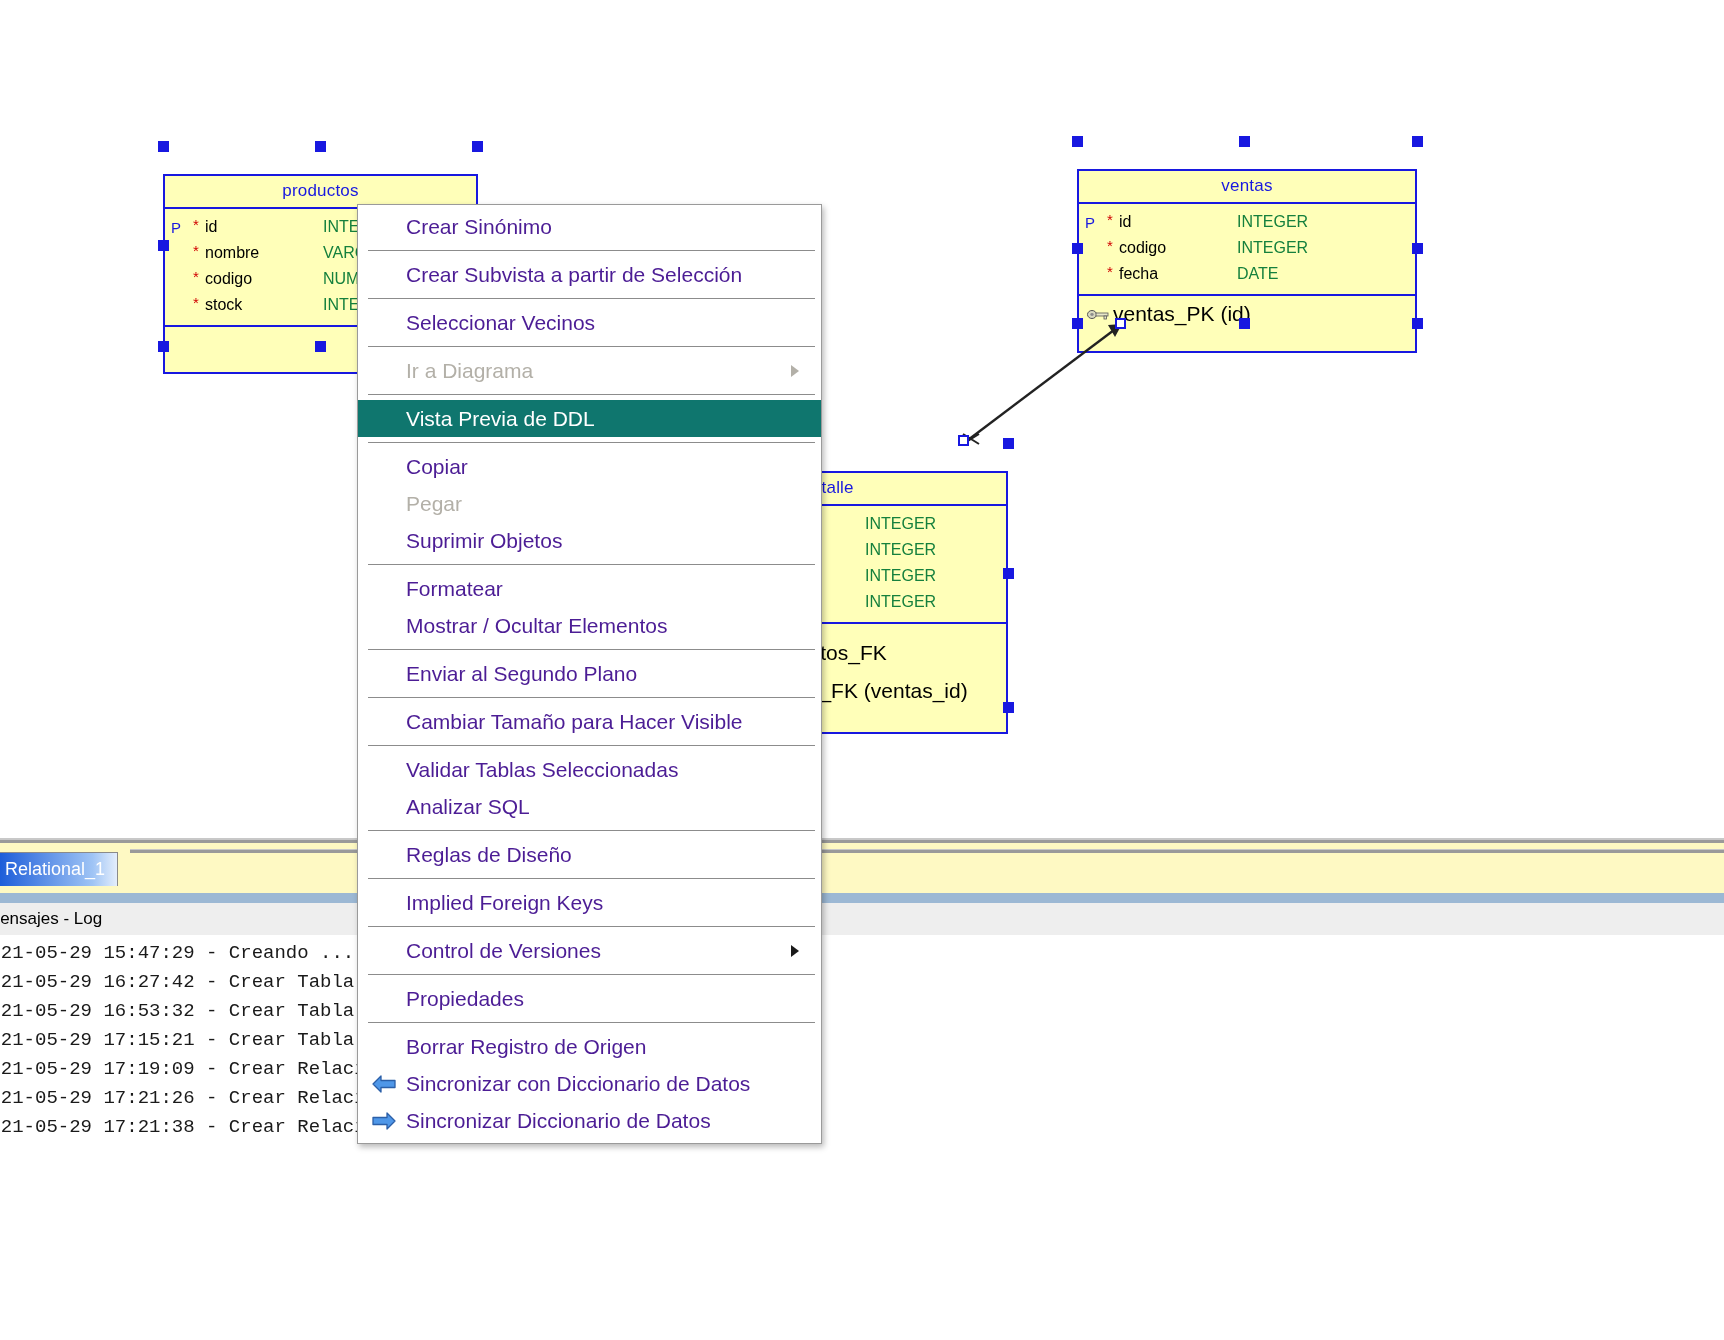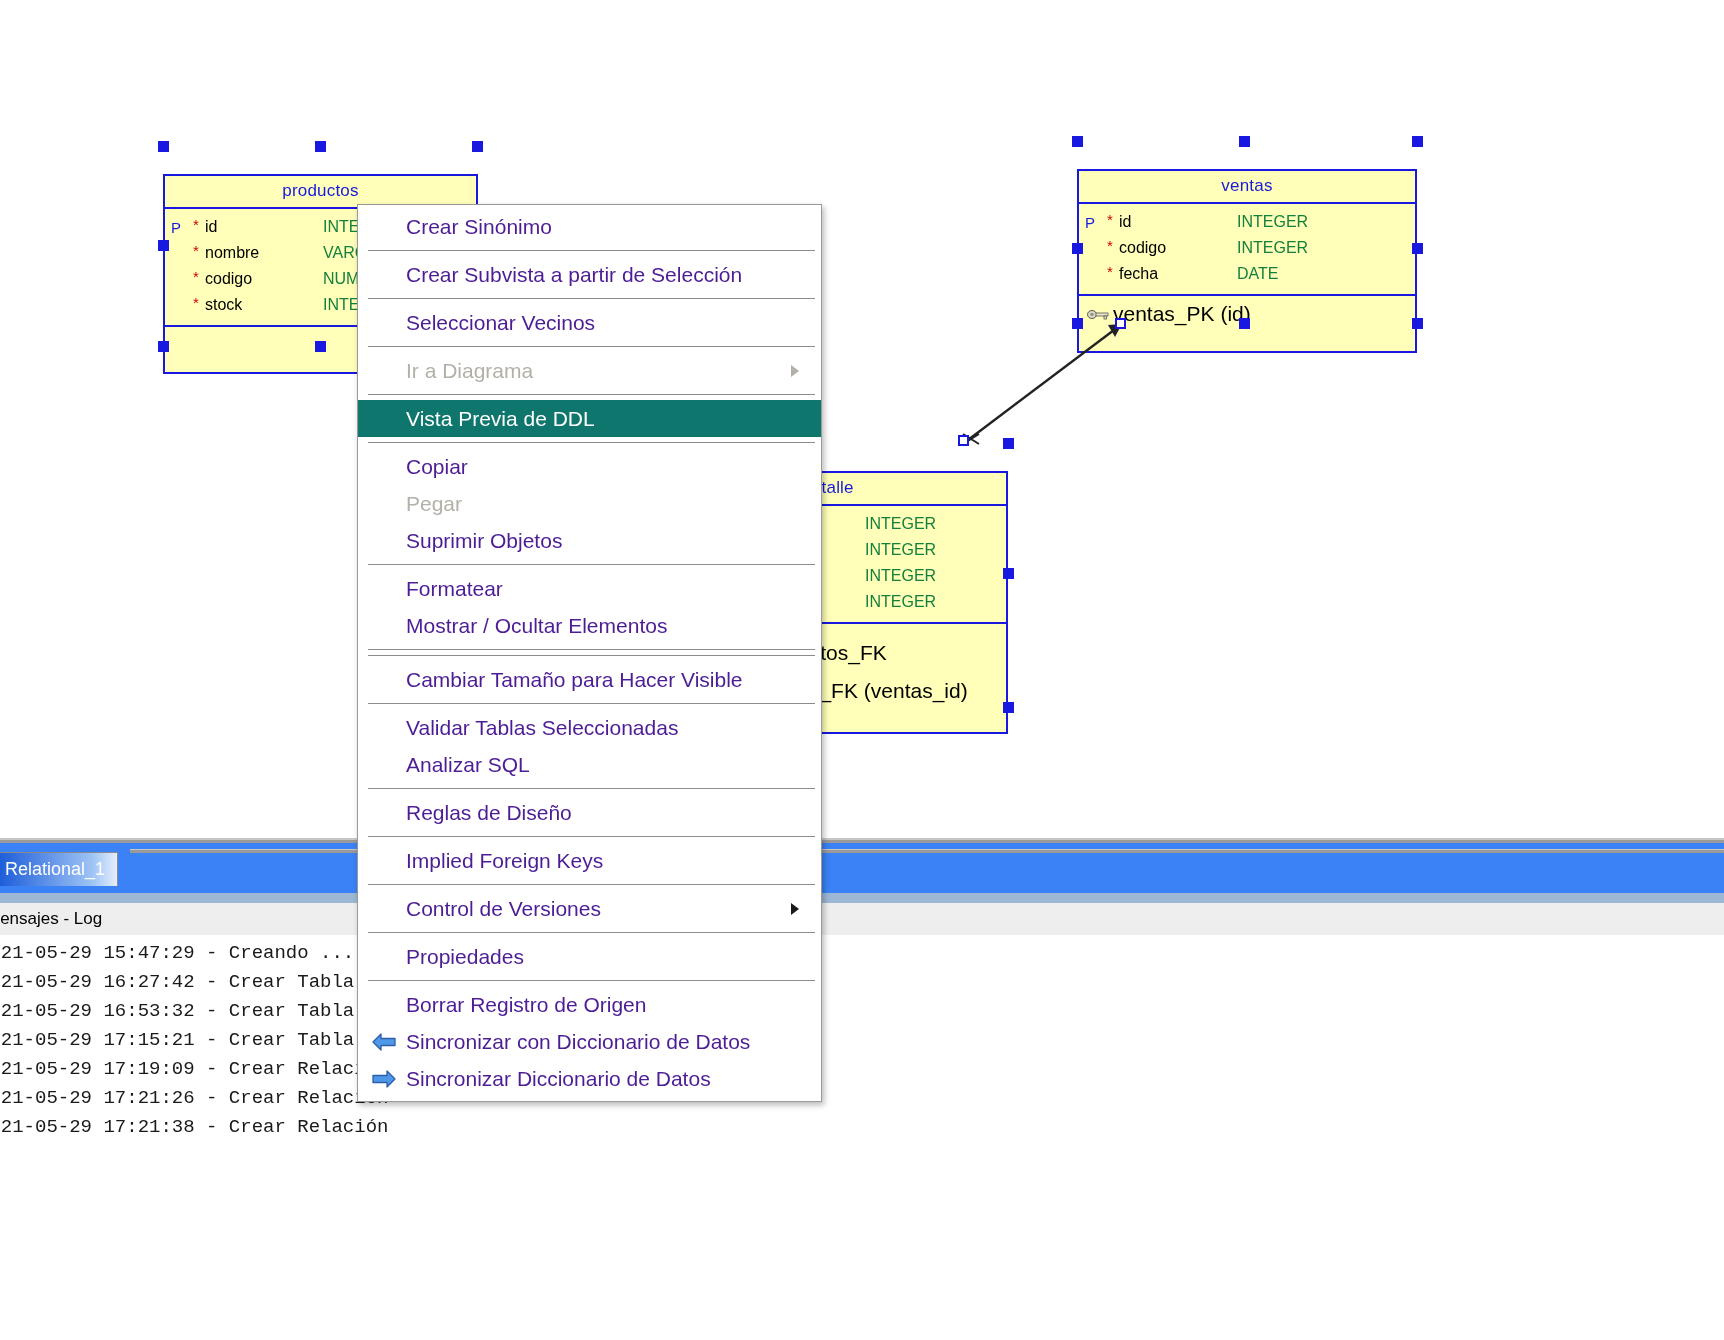--- a/index.html
+++ b/index.html
@@ -104,21 +104,21 @@
     width: 11px; height: 11px;
   }
 
   
   #tabstrip {
     position: absolute;
     left: 0;
     top: 838px;
     width: 1724px;
     height: 55px;
-    background: #3b82f6;
+    background: #fef9c3;
     border-top: 2px solid #c8c8c8;
   }
   #tabstrip .strip-line {
     position: absolute;
     left: 0; top: 0;
     width: 1724px; height: 3px;
     background: #9a9a9a;
   }
   .tab {
     position: absolute;
@@ -455,20 +455,23 @@
       <span>Suprimir Objetos</span>
     </div>
     <div class="msep"></div>
     <div class="mi">
       <span>Formatear</span>
     </div>
     <div class="mi">
       <span>Mostrar / Ocultar Elementos</span>
     </div>
     <div class="msep"></div>
+    <div class="mi">
+      <span>Enviar al Segundo Plano</span>
+    </div>
     <div class="msep"></div>
     <div class="mi">
       <span>Cambiar Tamaño para Hacer Visible</span>
     </div>
     <div class="msep"></div>
     <div class="mi">
       <span>Validar Tablas Seleccionadas</span>
     </div>
     <div class="mi">
       <span>Analizar SQL</span>

